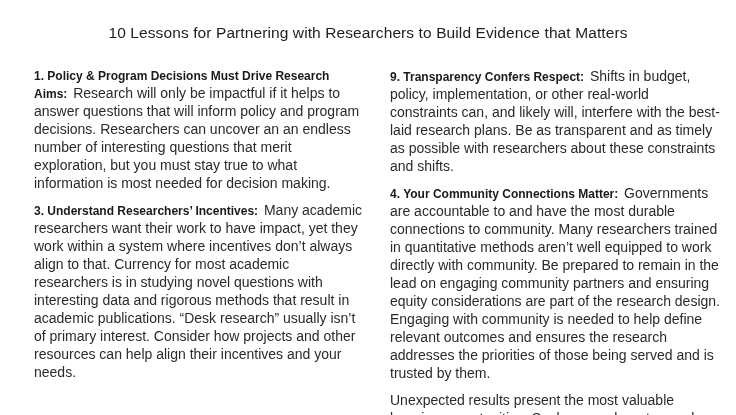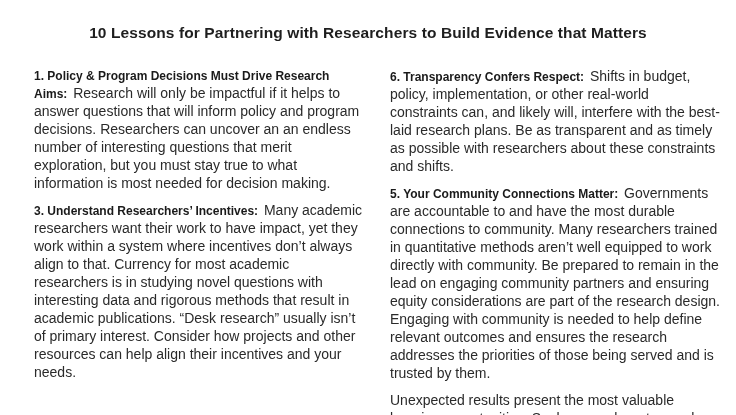--- a/index.html
+++ b/index.html
@@ -15,21 +15,21 @@
       font-family: "Liberation Sans", sans-serif;
       color: #222222;
     }
     .title {
       position: absolute;
       top: 24px;
       left: 0;
       width: 736px;
       text-align: center;
       font-size: 15.5px;
-      font-weight: bold;
+      font-weight: normal;
       color: #1e1e1e;
       letter-spacing: 0.1px;
     }
     .col {
       position: absolute;
       top: 68px;
       font-size: 10.5px;
       line-height: 17px;
       color: #2a2a2a;
     }
@@ -71,23 +71,23 @@
   <div class="lesson">
     <span class="lesson-title">3. Understand Researchers’ Incentives:</span>&nbsp;
     <span class="lesson-body">Many academic researchers want their work to have impact, yet they work within a system where incentives don’t always align to that. Currency for most academic researchers is in studying novel questions with interesting data and rigorous methods that result in academic publications. “Desk research” usually isn’t of primary interest. Consider how projects and other resources can help align their incentives and your needs.</span>
   </div>
   <div class="lesson">
   </div>
 </div>
 
 <div class="col right">
   <div class="lesson">
-    <span class="lesson-title">6. Transparency Confers Respect:</span>&nbsp;
+    <span class="lesson-title">9. Transparency Confers Respect:</span>&nbsp;
     <span class="lesson-body">Shifts in budget, policy, implementation, or other real-world constraints can, and likely will, interfere with the best-laid research plans. Be as transparent and as timely as possible with researchers about these constraints and shifts.</span>
   </div>
   <div class="lesson">
-    <span class="lesson-title">5. Your Community Connections Matter:</span>&nbsp;
+    <span class="lesson-title">4. Your Community Connections Matter:</span>&nbsp;
     <span class="lesson-body">Governments are accountable to and have the most durable connections to community. Many researchers trained in quantitative methods aren’t well equipped to work directly with community. Be prepared to remain in the lead on engaging community partners and ensuring equity considerations are part of the research design. Engaging with community is needed to help define relevant outcomes and ensures the research addresses the priorities of those being served and is trusted by them.</span>
   </div>
   <div class="lesson">
     <span class="lesson-body">Unexpected results present the most valuable learning opportunities. Seek research partners who are committed to collaborating with you beyond the findings – to possible and communicate the results so that you understand what is behind the them and how to improve.</span>
   </div>
 </div>
 
 </body></html>

